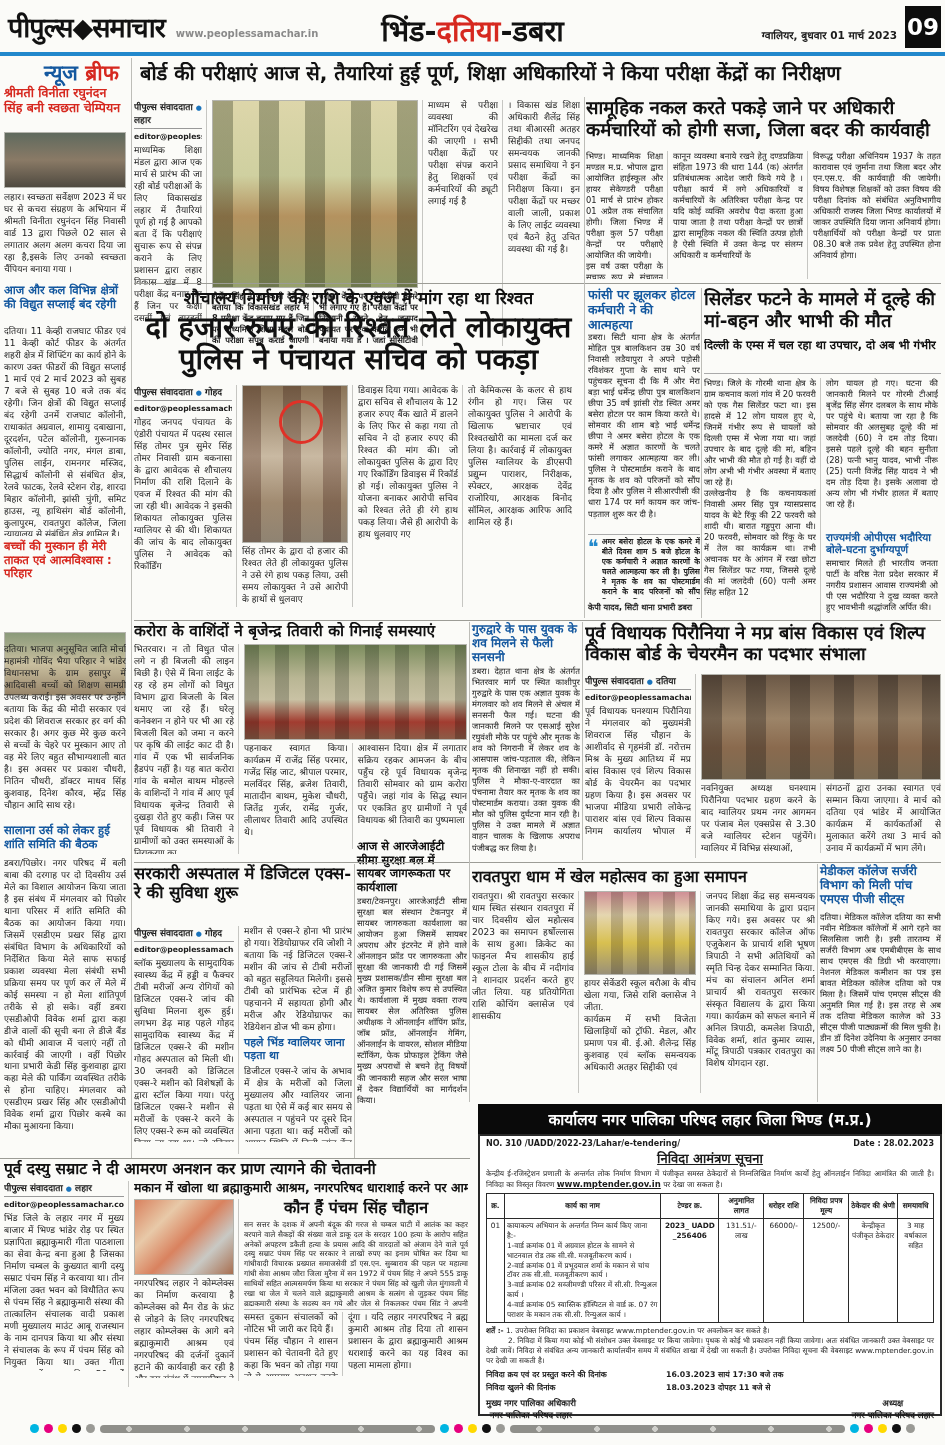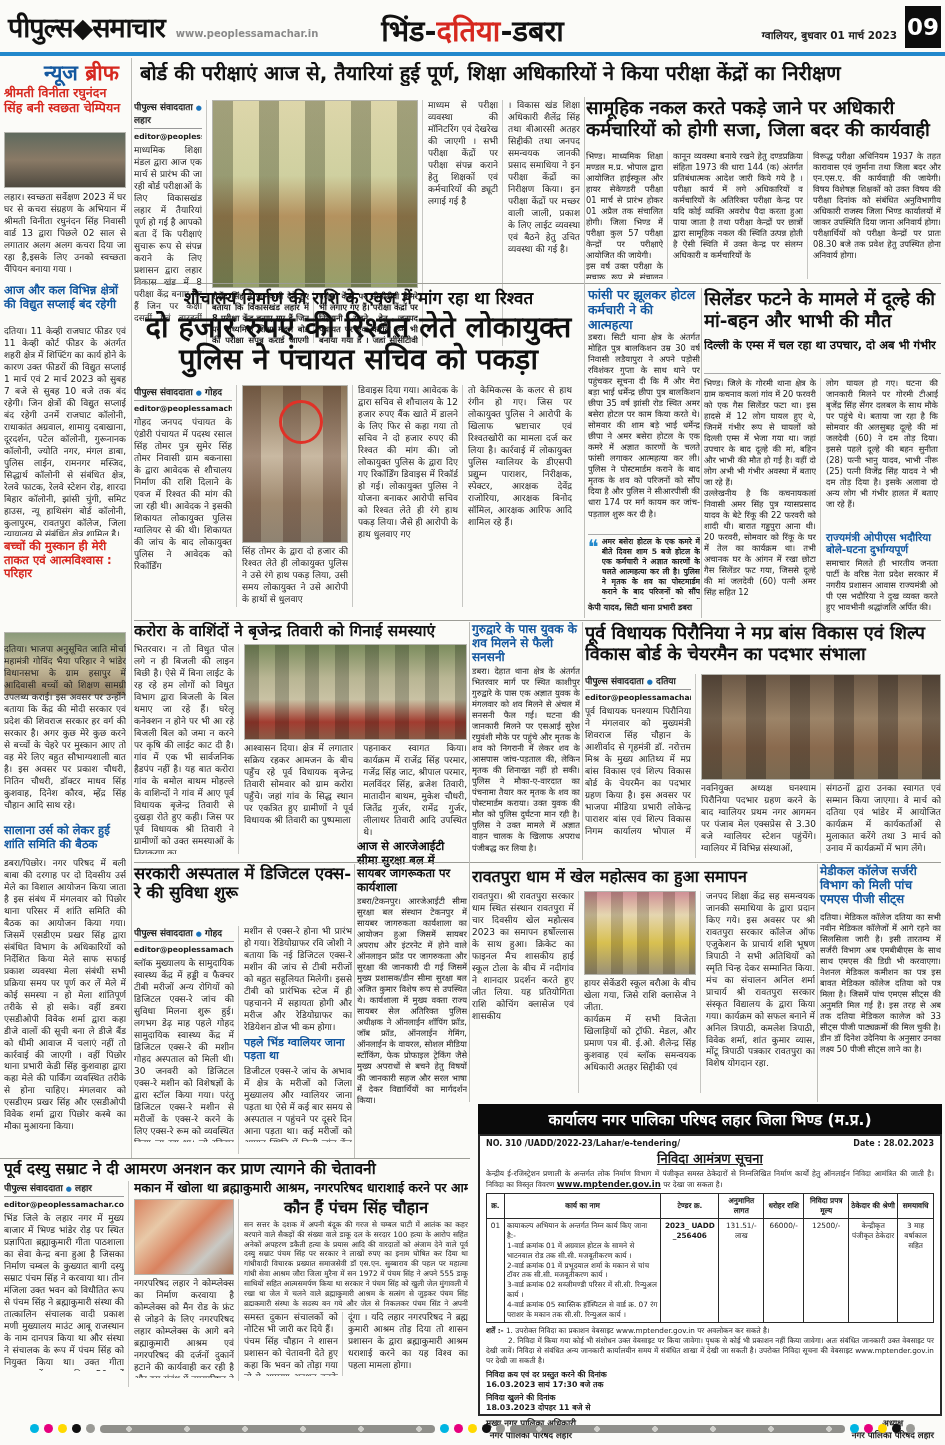--- a/index.html
+++ b/index.html
@@ -35,21 +35,21 @@
   .tbox{border:2px solid #2a2a2a;background:#fff;padding:3px 6px 4px 6px;box-sizing:border-box;}
   .trefs{display:flex;justify-content:space-between;font-size:8px;font-weight:bold;}
   .ttitle{text-align:center;font-size:13px;font-weight:bold;text-decoration:underline;margin:1px 0 2px 0;}
   .tintro{font-size:7.4px;line-height:1.35;text-align:justify;}
   .turl{font-weight:bold;text-decoration:underline;font-size:8.5px;}
   table.tt{width:100%;border-collapse:collapse;margin-top:3px;}
   table.tt th,table.tt td{border:1px solid #2a2a2a;font-size:7.3px;padding:2px 2px;vertical-align:top;line-height:1.35;}
   table.tt th{text-align:center;font-weight:bold;vertical-align:middle;}
   .tc{text-align:center;}
   .tterms{font-size:7.3px;line-height:1.4;margin-top:3px;text-align:justify;}
-  .tdates{font-size:7.8px;font-weight:bold;margin-top:3px;display:flex;flex-direction:column;}
+  .tdates{font-size:7.8px;font-weight:bold;margin-top:3px;display:flex;}
   .tsigns{display:flex;justify-content:space-between;font-size:8.6px;font-weight:bold;margin-top:5px;text-align:center;}
   
   .regrow{display:flex;align-items:center;gap:5px;}
   .rdot{width:9px;height:9px;border-radius:50%;flex:none;}
   .rbar{height:8px;flex:1;border-radius:4px;background-color:#8f8f8a;
         background-image:radial-gradient(circle 3px at 50% 50%, #cfcfca 2.6px, rgba(0,0,0,0) 3px);
         background-size:58px 8px;background-repeat:repeat-x;}
   .redcircle{position:absolute;border:3px solid #e03127;border-radius:50%;}
 </style>
 </head>
@@ -170,22 +170,22 @@
     </div>
   </div>
 
   <div class="abs" style="left:134px;top:622px;width:333px;height:238px;">
     <div class="h nowrap" style="font-size:15.5px;">करोरा के वाशिंदों ने बृजेन्द्र तिवारी को गिनाई समस्याएं</div>
     <div class="cols" style="margin-top:4px;height:210px;">
       <div class="bt" style="width:100px;flex:none;">भितरवार। न तो विधुत पोल लगे न ही बिजली की लाइन बिछी है। ऐसे में बिना लाईट के रह रहे हम लोगों को विधुत विभाग द्वारा बिजली के बिल थमाए जा रहे हैं। घरेलू कनेक्शन न होने पर भी आ रहे बिजली बिल को जमा न करने पर कृषि की लाईट काट दी है। गांव में एक भी सार्वजनिक हैडपंप नहीं है। यह बात करोरा गांव के बमोल बाथम मोहल्ले के वाशिन्दों ने गांव में आए पूर्व विधायक बृजेन्द्र तिवारी से दुखड़ा रोते हुए कही। जिस पर पूर्व विधायक श्री तिवारी ने ग्रामीणों को उक्त समस्याओं के निराकरण का</div>
       <div style="flex:1;">
         <div class="photo" style="height:96px;background:linear-gradient(180deg,#7c8d5e 0%,#b9b694 35%,#c9c2a4 58%,#a23c30 82%,#8c5c47 100%),repeating-linear-gradient(90deg,rgba(40,50,40,.25) 0 14px,rgba(0,0,0,0) 14px 30px);background-blend-mode:multiply;"></div>
         <div class="cols" style="margin-top:3px;height:106px;">
+          <div class="bt">पहनाकर स्वागत किया। कार्यक्रम में राजेंद्र सिंह परमार, गजेंद्र सिंह जाट, श्रीपाल परमार, मलविंदर सिंह, ब्रजेश तिवारी, मातादीन बाथम, मुकेश चौधरी, जितेंद्र गुर्जर, रामेंद्र गुर्जर, लीलाधर तिवारी आदि उपस्थित थे।</div>
           <div class="bt">आश्वासन दिया। क्षेत्र में लगातार सक्रिय रहकर आमजन के बीच पहुँच रहे पूर्व विधायक बृजेन्द्र तिवारी सोमवार को ग्राम करोरा पहुँचे। जहां गांव के सिद्ध स्थान पर एकत्रित हुए ग्रामीणों ने पूर्व विधायक श्री तिवारी का पुष्पमाला</div>
-          <div class="bt">पहनाकर स्वागत किया। कार्यक्रम में राजेंद्र सिंह परमार, गजेंद्र सिंह जाट, श्रीपाल परमार, मलविंदर सिंह, ब्रजेश तिवारी, मातादीन बाथम, मुकेश चौधरी, जितेंद्र गुर्जर, रामेंद्र गुर्जर, लीलाधर तिवारी आदि उपस्थित थे।</div>
         </div>
       </div>
     </div>
   </div>
 
   <div class="abs" style="left:472px;top:622px;width:108px;height:238px;">
     <div class="h blue" style="font-size:12px;height:44px;">गुरुद्वारे के पास युवक के शव मिलने से फैली सनसनी</div>
     <div class="bt sm" style="height:190px;">डबरा। देहात थाना क्षेत्र के अंतर्गत भितरवार मार्ग पर स्थित काशीपुर गुरुद्वारे के पास एक अज्ञात युवक के मंगलवार को शव मिलने से अंचल में सनसनी फैल गई। घटना की जानकारी मिलने पर एसआई सुरेश रघुवंशी मौके पर पहुंचे और मृतक के शव को निगरानी में लेकर शव के आसपास जांच-पड़ताल की, लेकिन मृतक की शिनाख्त नहीं हो सकी। पुलिस ने मौका-ए-वारदात का पंचनामा तैयार कर मृतक के शव का पोस्टमार्डम कराया। उक्त युवक की मौत को पुलिस दुर्घटना मान रही है। पुलिस ने उक्त मामले में अज्ञात वाहन चालक के खिलाफ अपराध पंजीबद्ध कर लिया है।</div>
   </div>
 

